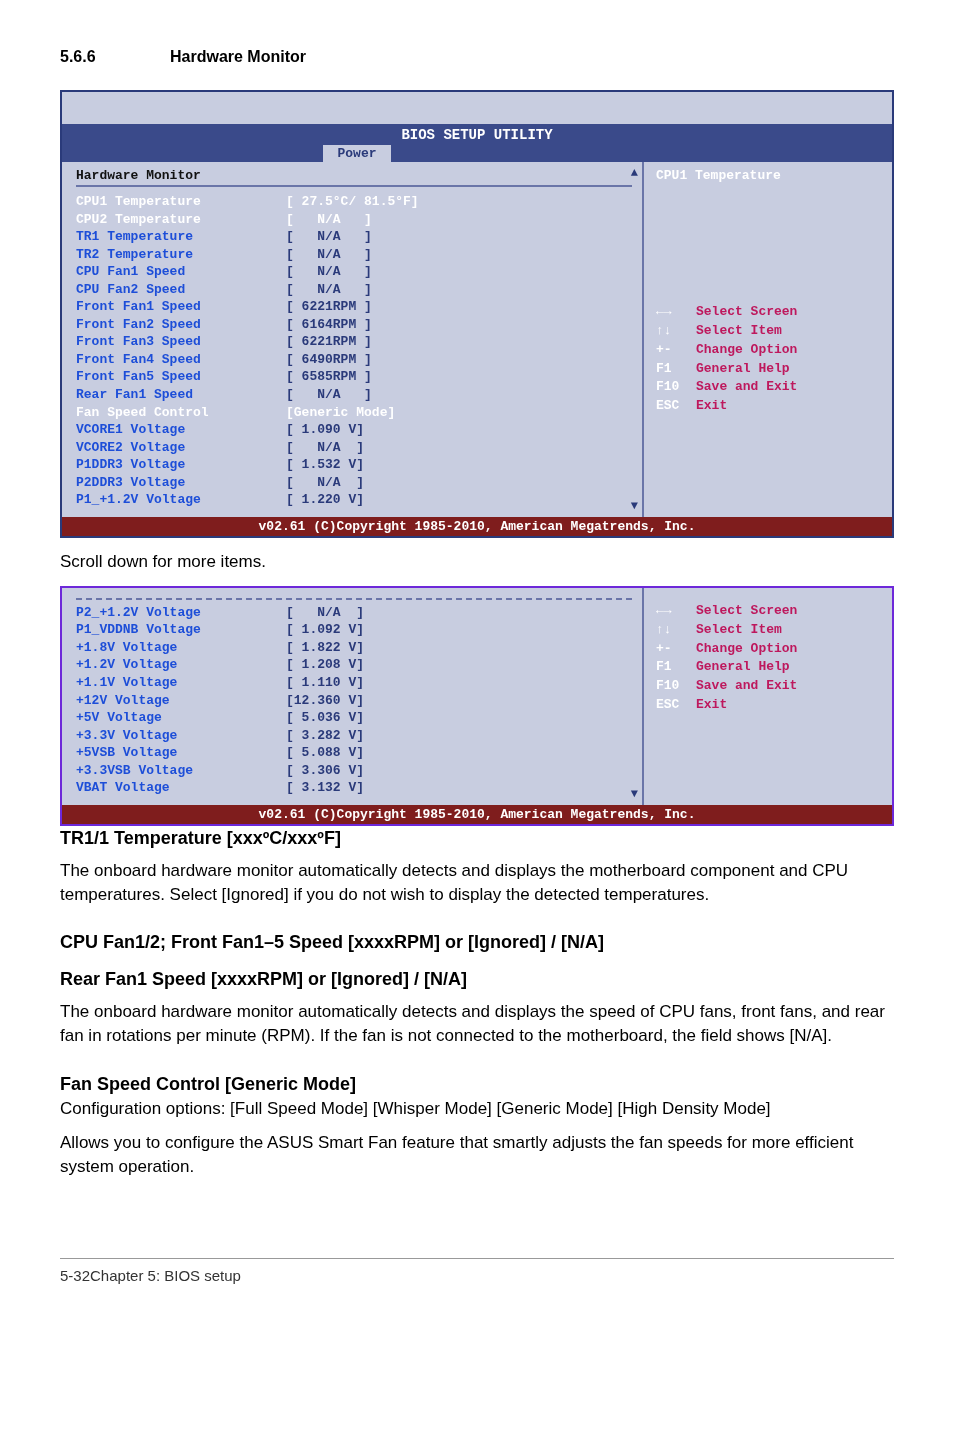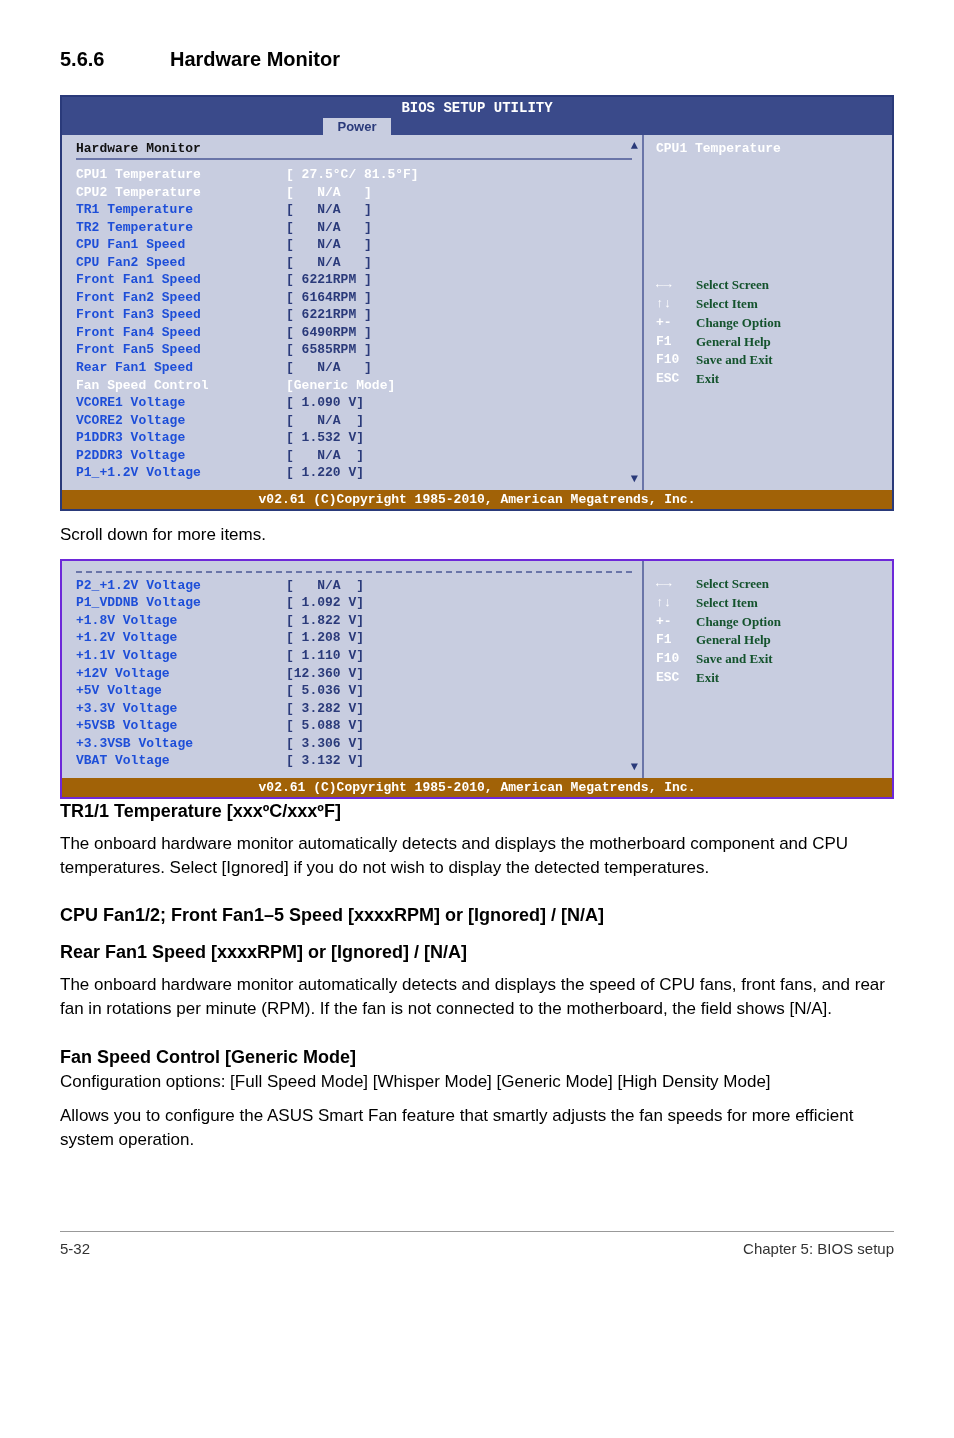--- a/index.html
+++ b/index.html
@@ -8,21 +8,21 @@
     padding: 0;
     font-family: Arial, Helvetica, sans-serif;
     background: #fff;
     color: #000;
     width: 954px;
   }
   .page {
     padding: 48px 60px 20px 60px;
   }
   h2.section-title {
-    font-size: 20px;
+    font-size: 16px;
     font-weight: bold;
     margin: 0 0 24px 0;
   }
   h2.section-title .num {
     display: inline-block;
     width: 110px;
   }
 
   
   .bios-box {
@@ -31,30 +31,31 @@
     margin-bottom: 2px;
   }
   .bios-titlebar {
     background: #3a4a8a;
     color: #fff;
     font-family: "Courier New", monospace;
     font-weight: bold;
     font-size: 14px;
     padding: 3px 0 0 0;
     text-align: center;
+    margin-top: 32px;
   }
   .bios-tabs {
     display: flex;
     justify-content: center;
     padding: 2px 0 0 0;
   }
   .bios-tab {
     background: #c8cde0;
     color: #2a3a7a;
-    font-family: Liberation Sans, sans-serif;
+    font-family: Liberation Mono, monospace;
     font-weight: bold;
     font-size: 13px;
     padding: 1px 14px;
     margin-left: -240px;
   }
   .bios-body {
     display: flex;
     font-family: "Courier New", monospace;
     font-weight: bold;
     font-size: 13px;
@@ -88,33 +89,33 @@
   .row.white .label, .row.white .val, .row.white .bracket { color: #fff; }
   .help-title { color: #fff; margin-bottom: 6px; }
 
   .help-keys {
     margin-top: 120px;
     line-height: 1.45;
   }
   .help-keys.short-top { margin-top: 8px; }
   .help-keys .krow { display:flex; white-space: pre; }
   .help-keys .k { color:#fff; width:40px; display:inline-block; }
-  .help-keys .d { color:#14532d;font-family:Liberation Serif, serif; }
+  .help-keys .d { color:#be185d; }
 
   .scroll-arrow {
     position:absolute;
     right:4px;
     font-size:12px;
     color:#2a3a7a;
   }
   .scroll-arrow.up { top:4px; }
   .scroll-arrow.down { bottom:4px; }
 
   .bios-footer {
-    background: #a16207;
+    background: #7f1d1d;
     color: #fff;
     font-family: "Courier New", monospace;
     font-weight: bold;
     font-size: 13px;
     text-align: center;
     padding: 2px 16px;
   }
 
   
   .bios-box2 {
@@ -142,21 +143,21 @@
     font-size: 17px;
     line-height: 1.4;
     margin: 10px 0 0 0;
   }
 
   .page-footer {
     border-top:1px solid #999;
     margin: 60px 60px 0 60px;
     padding: 8px 0 30px 0;
     display:flex;
-    justify-content:space-between;
+    justify-content:flex-start;
     font-size:15px;
     color:#333;
   }
 </style>
 </head>
 <body>
 
 <div class="page">
 
   <h2 class="section-title">

